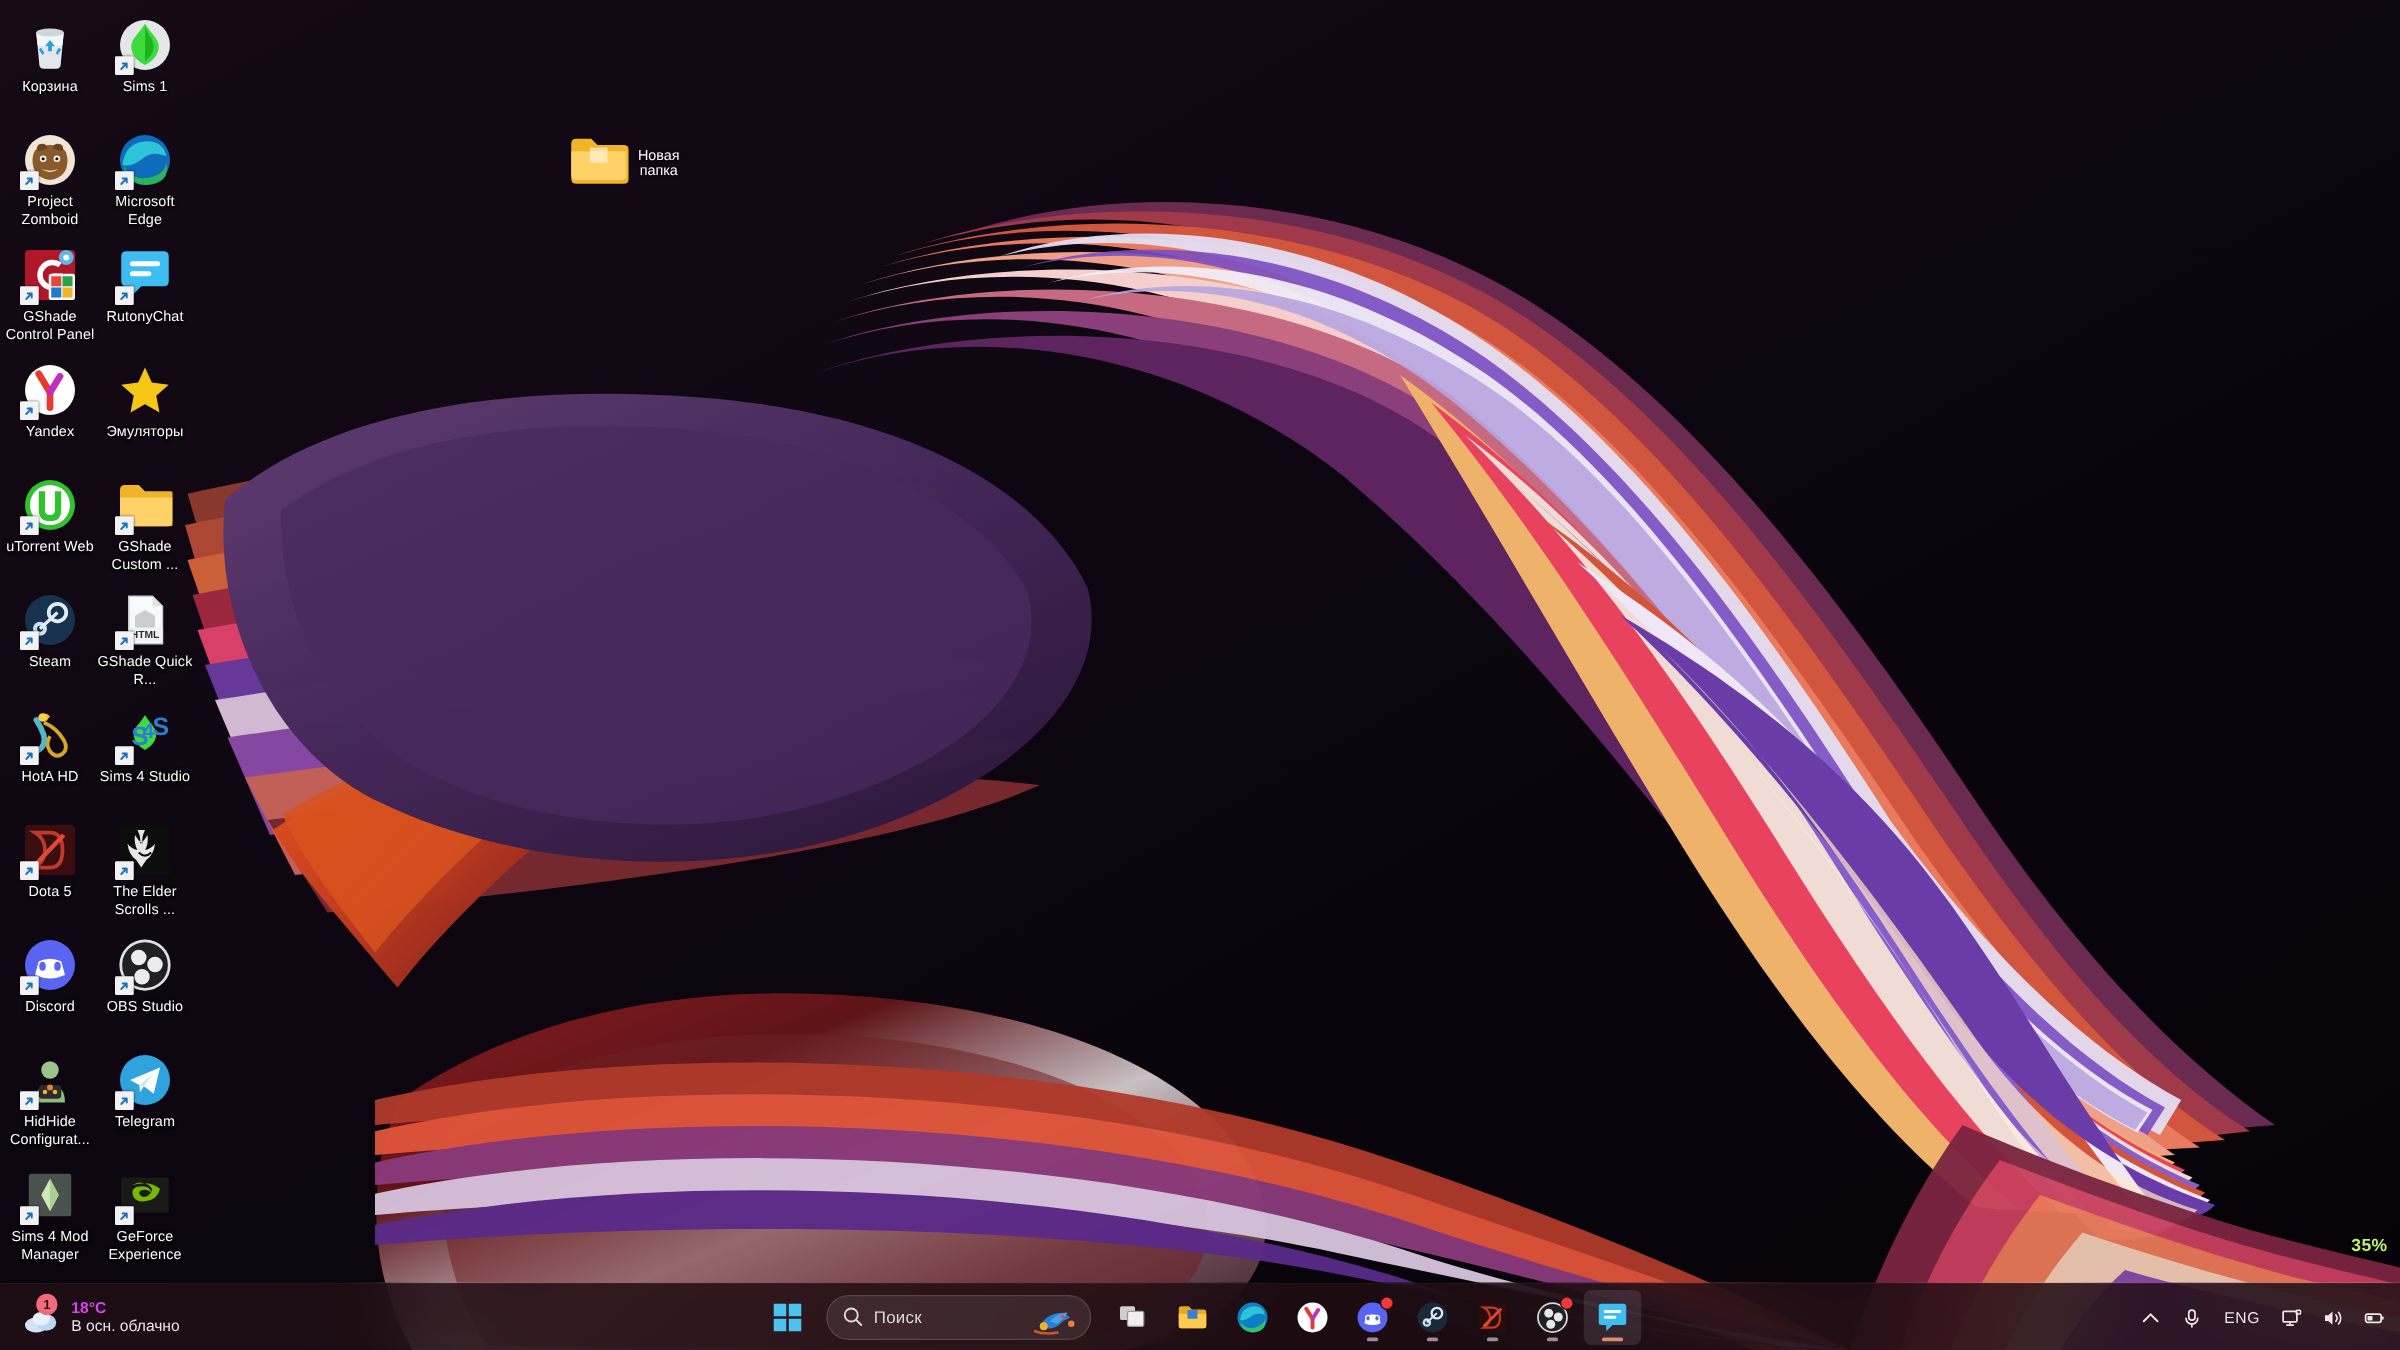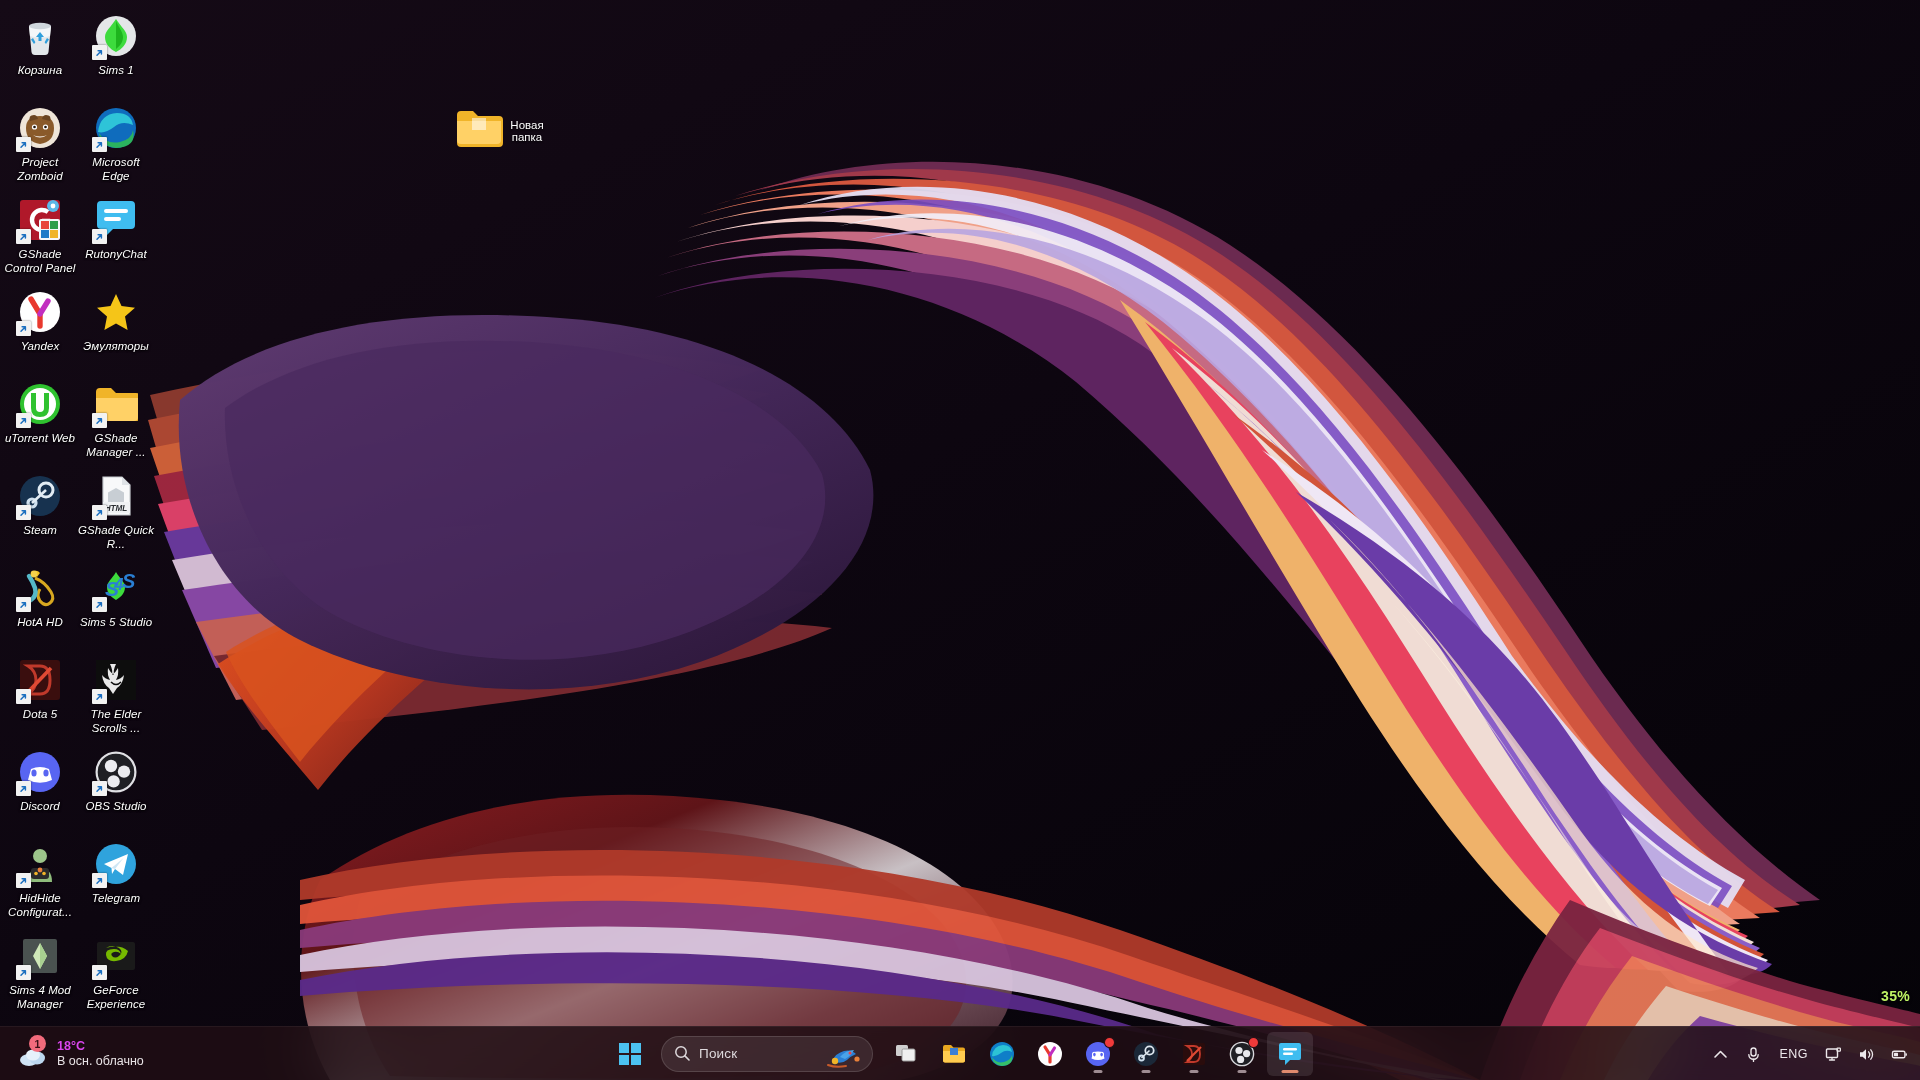--- a/index.html
+++ b/index.html
@@ -23,21 +23,20 @@
     grid-template-columns:76px 76px;
     grid-auto-rows:92px;
     column-gap:0px; row-gap:0px;
     padding:6px 0 0 2px;
   }
   .dicon {
     width:76px; position:relative;
     display:flex; flex-direction:column; align-items:center;
     padding-top:6px;
     cursor:default;
-    font-style:italic;
   }
   .dicon .glyphwrap {
     width:48px; height:48px; position:relative;
     display:flex; align-items:center; justify-content:center;
   }
   .dicon .glyph { width:44px; height:44px; display:block; }
   .shortcut-arrow {
     position:absolute; left:0px; bottom:0px;
     width:15px; height:15px;
     background:#f2f2f2;
@@ -480,21 +479,21 @@
         <svg class="glyph" viewBox="0 0 44 44">
           <path d="M2 10 q0-4 4-4 h11 l5 5 h20 q4 0 4 4 v20 q0 4-4 4 H6 q-4 0-4-4 Z" fill="#f0b429"></path>
           <path d="M2 16 h42 v19 q0 4-4 4 H6 q-4 0-4-4 Z" fill="#ffd166"></path>
         </svg>
         <div class="shortcut-arrow">
           <svg viewBox="0 0 11 11">
             <path d="M3 8.2 L7.4 3.8 M7.4 3.8 H4.1 M7.4 3.8 V7" stroke="#1b6fc0" stroke-width="1.5" fill="none" stroke-linecap="round" stroke-linejoin="round"></path>
           </svg>
         </div>
       </div>
-      <div class="dlabel">GShade Manager ...</div>
+      <div class="dlabel">GShade Custom ...</div>
     </div>
     <div class="dicon">
       <div class="glyphwrap">
         <svg class="glyph" viewBox="0 0 44 44">
           <circle cx="22" cy="22" r="20" fill="#17324f"></circle>
           <circle cx="28" cy="16" r="7" fill="none" stroke="#e2ecf4" stroke-width="3"></circle>
           <circle cx="14" cy="29" r="5.6" fill="#cfe0ee"></circle>
           <circle cx="14" cy="29" r="2.4" fill="#17324f"></circle>
           <line x1="14" y1="29" x2="28" y2="16" stroke="#e2ecf4" stroke-width="2.6"></line>
         </svg>
@@ -546,21 +545,21 @@
           <text x="11" y="30" font-family="Liberation Sans, sans-serif" font-size="21" font-weight="bold" fill="#2a7fd4">S</text>
           <text x="20" y="24" font-family="Liberation Sans, sans-serif" font-size="17" font-weight="bold" fill="#2a7fd4">4</text>
           <text x="28" y="22" font-family="Liberation Sans, sans-serif" font-size="20" font-weight="bold" fill="#2a7fd4">S</text>
         </svg>
         <div class="shortcut-arrow">
           <svg viewBox="0 0 11 11">
             <path d="M3 8.2 L7.4 3.8 M7.4 3.8 H4.1 M7.4 3.8 V7" stroke="#1b6fc0" stroke-width="1.5" fill="none" stroke-linecap="round" stroke-linejoin="round"></path>
           </svg>
         </div>
       </div>
-      <div class="dlabel">Sims 5 Studio</div>
+      <div class="dlabel">Sims 4 Studio</div>
     </div>
     <div class="dicon">
       <div class="glyphwrap">
         <svg class="glyph" viewBox="0 0 44 44">
           <rect x="2" y="2" width="40" height="40" rx="3" fill="#3a0e0e"></rect>
           <path d="M10 8 h12 q10 0 10 14 q0 14-10 14 H10 q8-5 8-14 q0-9-8-14 Z" fill="none" stroke="#c0392b" stroke-width="3"></path>
           <line x1="10" y1="34" x2="33" y2="10" stroke="#e04a34" stroke-width="3.6"></line>
         </svg>
         <div class="shortcut-arrow">
           <svg viewBox="0 0 11 11">

